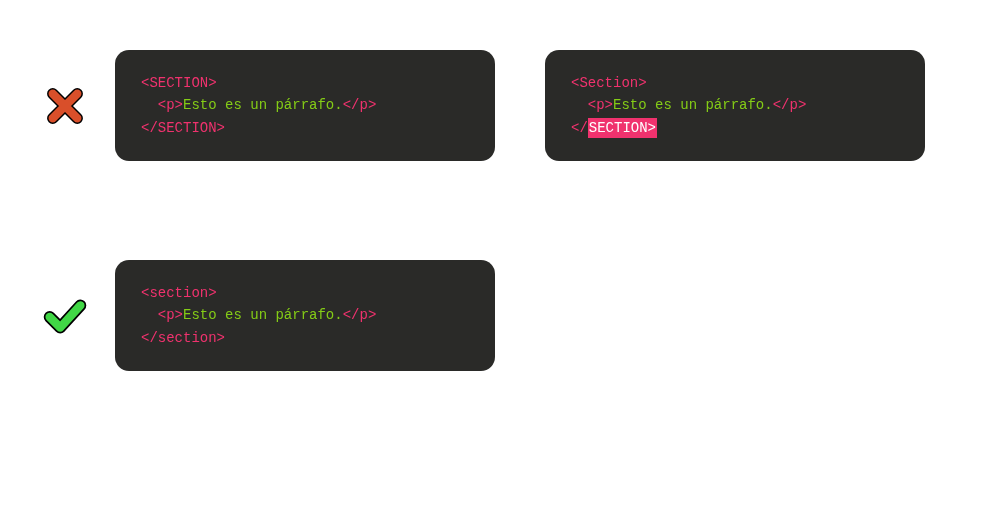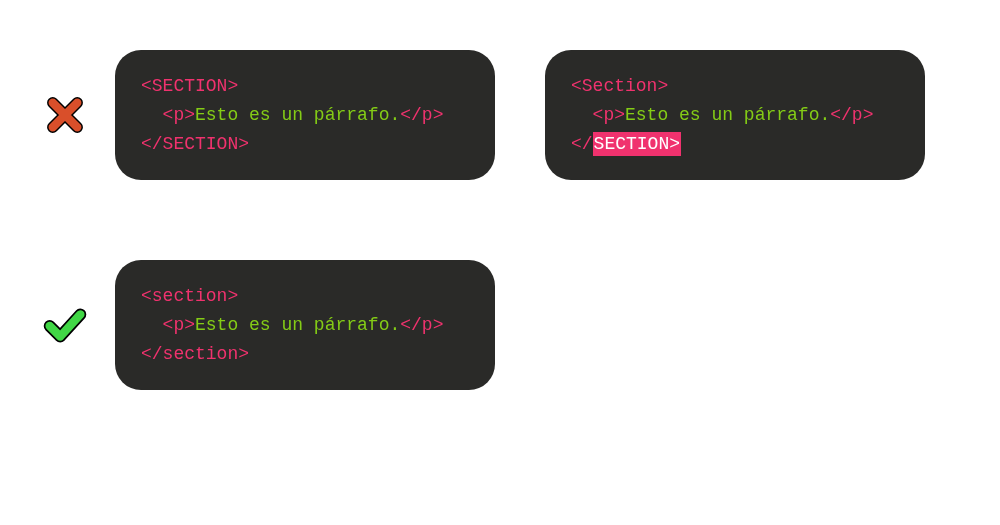--- a/index.html
+++ b/index.html
@@ -23,24 +23,24 @@
       display: flex;
       align-items: center;
       justify-content: center;
     }
     .codeblocks {
       display: flex;
       gap: 50px;
     }
     .codeblock {
       background: #2a2a28;
-      border-radius: 26px;
+      border-radius: 14px;
       padding: 22px 26px;
       min-width: 380px;
-      font-size: 18px;
+      font-size: 14px;
       line-height: 1.6;
       color: #f0f0f0;
     }
     .tag { color: #f0326e; }
     .txt { color: #84cc16; }
     .hl  { background: #f0326e; color: #ffffff; padding: 2px 1px; }
     .line { white-space: pre; }
     svg { display: block; }
   </style>
 </head>

